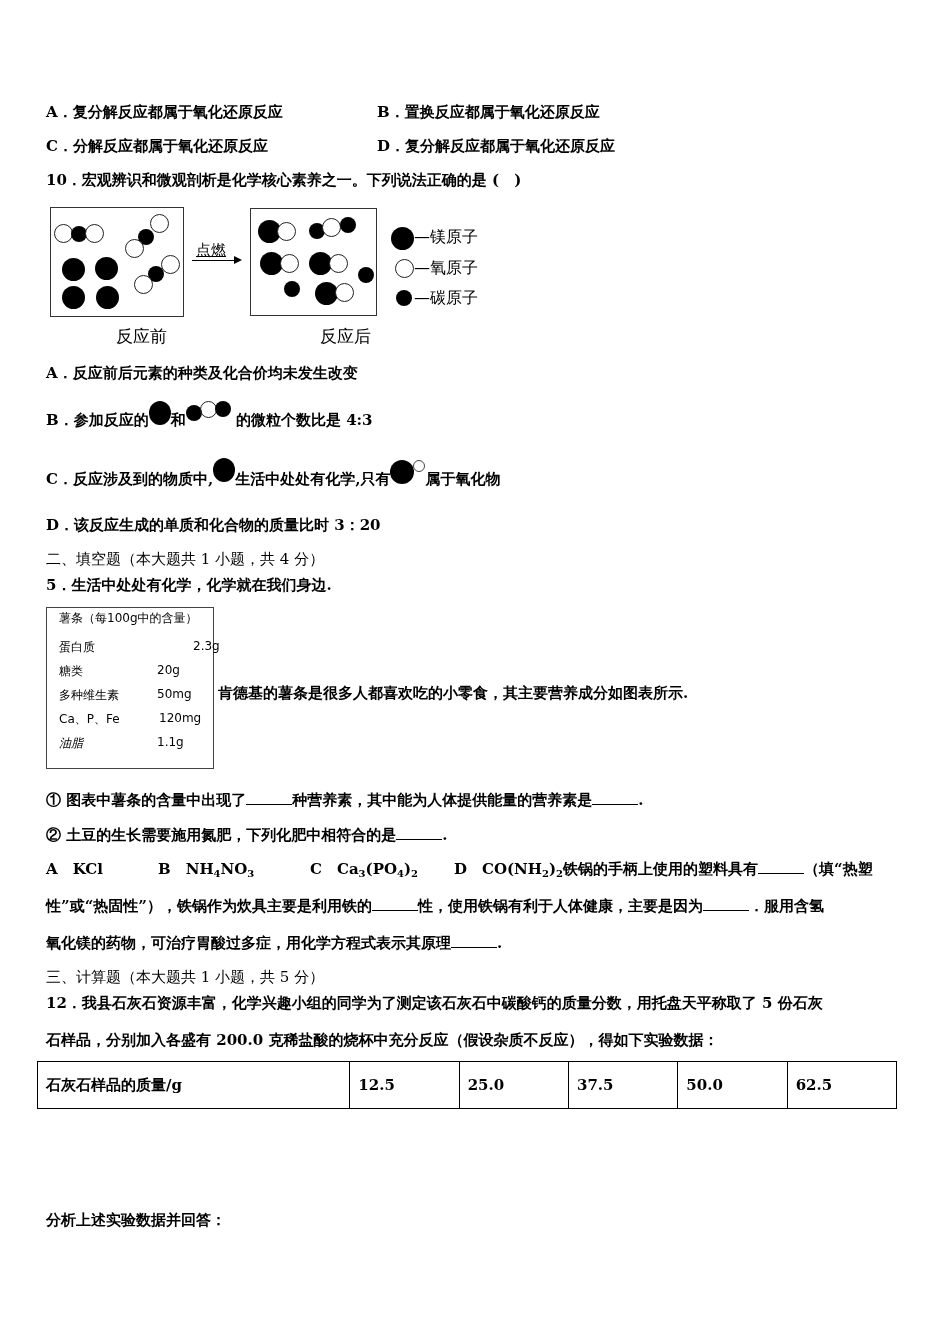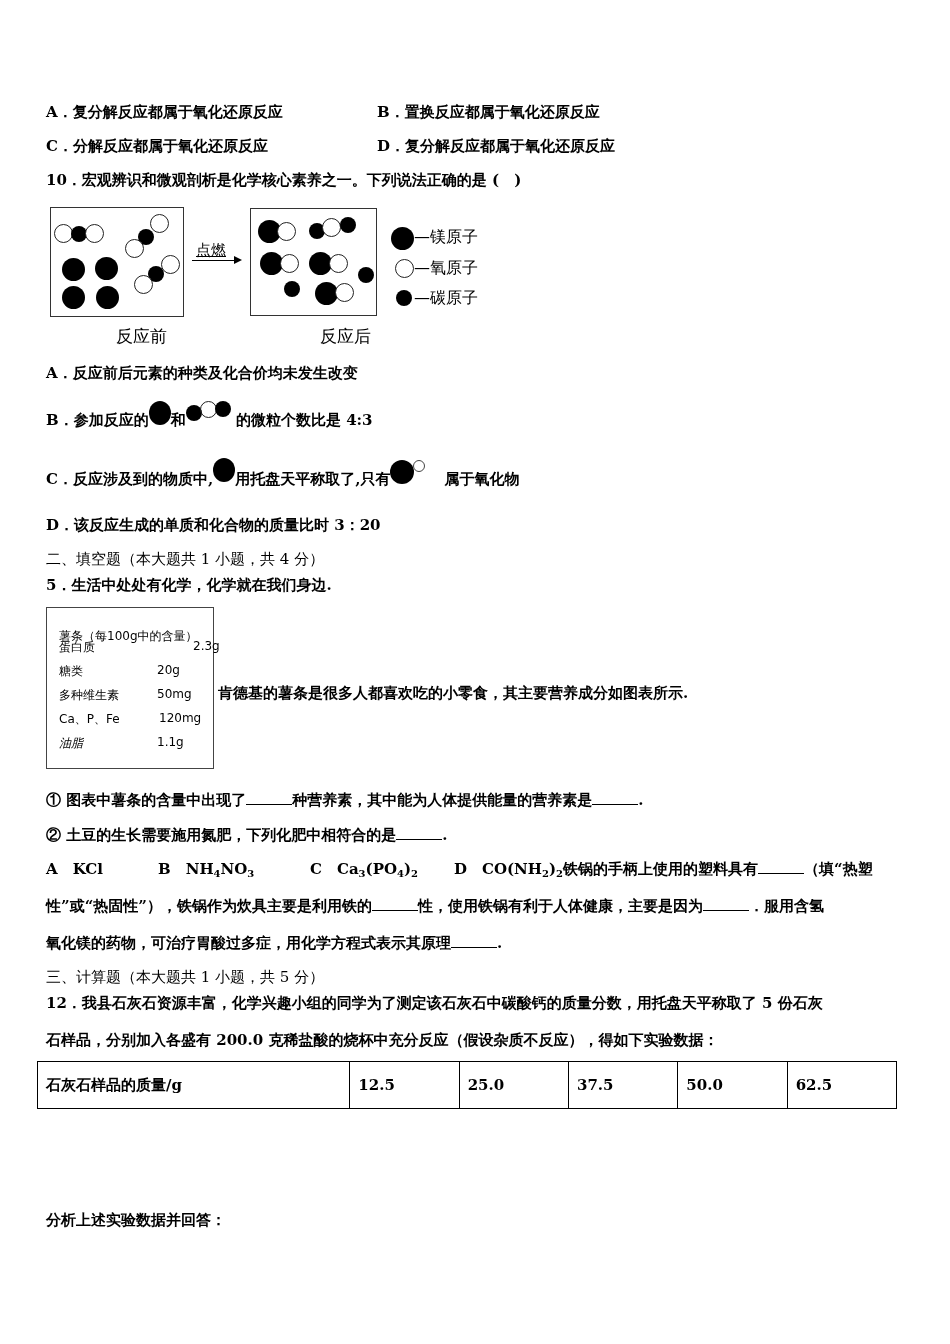--- a/index.html
+++ b/index.html
@@ -89,30 +89,30 @@
 <div class="atom c abs" style="left:396px;top:290px;"></div>
 <div class="legend-text" style="left:414px;top:288px;">—碳原子</div>
 
 <div class="line" style="top:363px;">A．反应前后元素的种类及化合价均未发生改变</div>
 
 <div class="line" style="top:409px;">
   <span>B．参加反应的</span><span class="inline-atom" style="width:22px;height:24px;background:#000;top:-8px;"></span><span>和</span><span class="inline-atom" style="width:16px;height:16px;background:#000;top:-8px;"></span><span class="inline-atom" style="width:17px;height:17px;border:1.5px solid #222;top:-12px;margin-left:-2px;"></span><span class="inline-atom" style="width:16px;height:16px;background:#000;top:-12px;margin-left:-2px;"></span><span> 的微粒个数比是 4:3</span>
 </div>
 
 <div class="line" style="top:468px;">
-  <span>C．反应涉及到的物质中,</span><span class="inline-atom" style="width:22px;height:24px;background:#000;top:-10px;"></span><span>用托盘天平称取了,只有</span><span class="inline-atom" style="width:24px;height:24px;background:#000;top:-8px;"></span><span class="inline-atom" style="width:12px;height:12px;border:1px solid #444;top:-14px;margin-left:-1px;"></span><span style="margin-left:19px;">属于氧化物</span>
+  <span>C．反应涉及到的物质中,</span><span class="inline-atom" style="width:22px;height:24px;background:#000;top:-10px;"></span><span>生活中处处有化学,只有</span><span class="inline-atom" style="width:24px;height:24px;background:#000;top:-8px;"></span><span class="inline-atom" style="width:12px;height:12px;border:1px solid #444;top:-14px;margin-left:-1px;"></span><span style="margin-left:0;">属于氧化物</span>
 </div>
 
 <div class="line" style="top:515px;">D．该反应生成的单质和化合物的质量比时 3：20</div>
 
 <div class="line" style="top:549px;font-weight:normal;">二、填空题（本大题共 1 小题，共 4 分）</div>
 <div class="line" style="top:575px;">5．生活中处处有化学，化学就在我们身边.</div>
 
 <div class="nut-box">
-  <div class="nut-row" style="top:20px;">薯条（每100g中的含量）</div>
+  <div class="nut-row" style="top:2px;">薯条（每100g中的含量）</div>
   <div class="nut-row" style="top:31px;">蛋白质</div>
   <div class="nut-val" style="top:31px;left:110px;margin-left:36px;">2.3g</div>
   <div class="nut-row" style="top:55px;">糖类</div>
   <div class="nut-val" style="top:55px;left:110px;">20g</div>
   <div class="nut-row" style="top:79px;">多种维生素</div>
   <div class="nut-val" style="top:79px;left:110px;">50mg</div>
   <div class="nut-row" style="top:103px;">Ca、P、Fe</div>
   <div class="nut-val" style="top:103px;left:112px;">120mg</div>
   <div class="nut-row" style="top:127px;font-style:italic;">油脂</div>
   <div class="nut-val" style="top:127px;left:110px;">1.1g</div>

